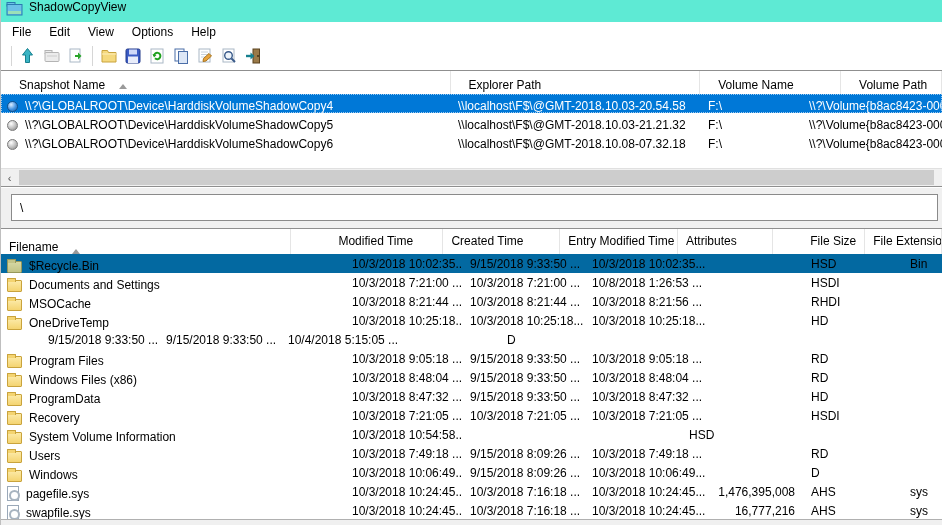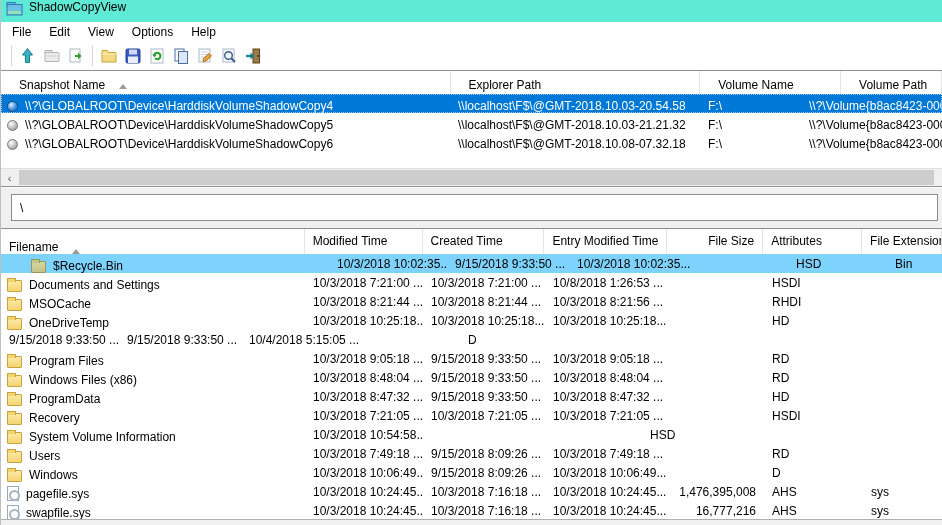--- a/index.html
+++ b/index.html
@@ -37,23 +37,23 @@
   .hs-thumb { position:absolute; left:18px; right:8px; top:1px; height:15px; background:#cdcdcd; }
   
   .gapstrip { position:absolute; top:188px; left:0; right:0; height:40px; background:#f0f0f0; }
   .pathbox { position:absolute; left:10px; right:4px; top:6px; height:27px; border:1px solid #8a8a8a; background:#fff; font-family:"Liberation Sans",sans-serif; font-size:12px; padding-left:8px; }
   
   .bottom-panel { position:absolute; top:228px; left:0; right:0; height:297px; background:#fff; border-top:1px solid #8f8f8f; }
   .fheader { display:flex; height:25px; background:#fff; }
   .fheader .hcell { border-right:1px solid #e5e5e5; padding:5px 0 0 8px; white-space:nowrap; overflow:hidden; display:flex; }
   .fheader .hc4 { justify-content:flex-end; padding-right:8px; }
   .frow { display:flex; height:19px; align-items:center; }
-  .frow.sel { background:#7dd3fc;padding-left:24px; }
+  .frow.sel { background:#0369a1; }
   .fc { flex:none; overflow:hidden; white-space:nowrap; padding-left:8px; display:flex; align-items:center; height:100%; }
-  .c0{width:304px; padding-left:6px;align-items:flex-end;} .c1{width:118px;} .c2{width:122px;} .c3{width:123px;}
+  .c0{width:304px; padding-left:6px;align-items:flex-end;} .c1{width:118px;margin-left:39px;} .c2{width:122px;} .c3{width:123px;}
   .c4{width:96px; justify-content:flex-end; padding-right:8px; padding-left:0;}
   .c5{width:99px;} .c6{width:80px;}
   
   .ficon { display:inline-block; margin-right:7px; flex:none; position:relative; }
   .folder { width:15px; height:12px; background:linear-gradient(#fceaa8,#f4d471); border:1px solid #c9a33c; border-radius:1px; margin-top:2px; }
   .folder::before { content:""; position:absolute; top:-3px; left:-1px; width:7px; height:3px; background:#f4d471; border:1px solid #c9a33c; border-bottom:none; border-radius:1px 1px 0 0; }
   .folder.olive { background:linear-gradient(#d6d8a4,#c2c488); border-color:#96985c; }
   .folder.olive::before { background:#c2c488; border-color:#96985c; }
   .sysfile { width:12px; height:15px; background:#fff; border:1px solid #9aa8b8; }
   .sysfile::after { content:""; position:absolute; left:1px; top:3px; width:7px; height:7px; border:2px solid #a8b4c0; border-radius:50%; }
@@ -239,25 +239,25 @@
       </div>
       <div class="hcell c1">
           <span>Modified Time</span>
         </div>
       <div class="hcell c2">
           <span>Created Time</span>
         </div>
       <div class="hcell c3">
           <span>Entry Modified Time</span>
         </div>
+      <div class="hcell c5">
+          <span>Attributes</span>
+        </div>
       <div class="hcell c4 hc4">
           <span>File Size</span>
-        </div>
-      <div class="hcell c5">
-          <span>Attributes</span>
         </div>
       <div class="hcell c6">
           <span>File Extension</span>
         </div>
     </div>
 
     <div class="frow sel">
       <div class="fc c0">
           <span class="ficon folder olive"></span>
           <span>$Recycle.Bin</span>

